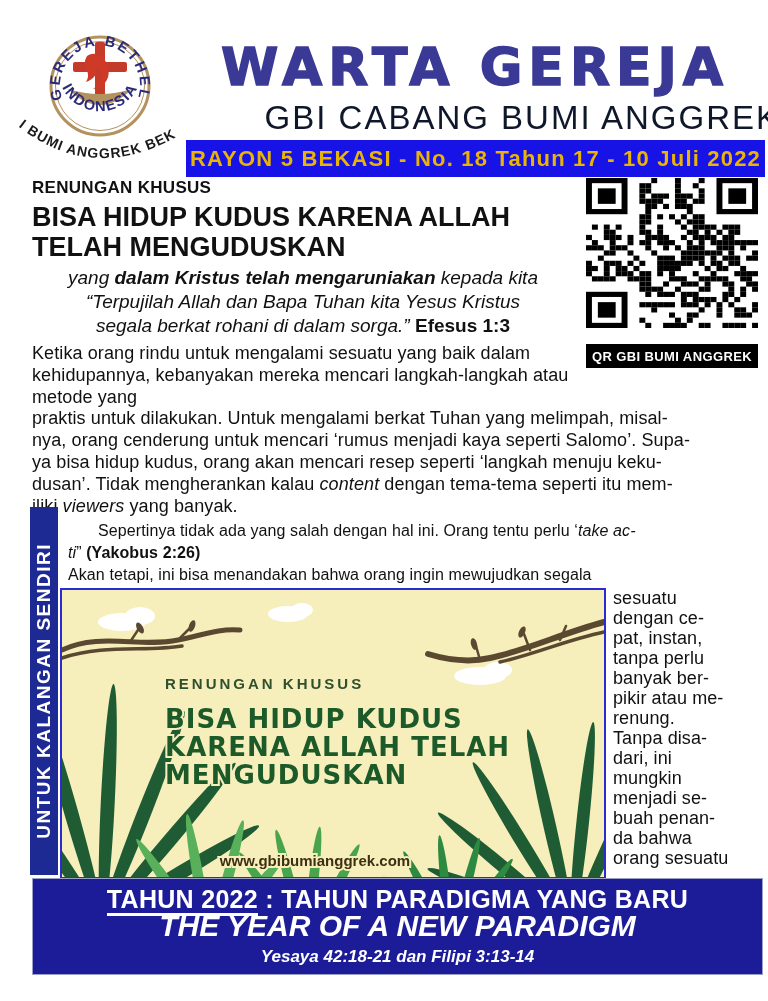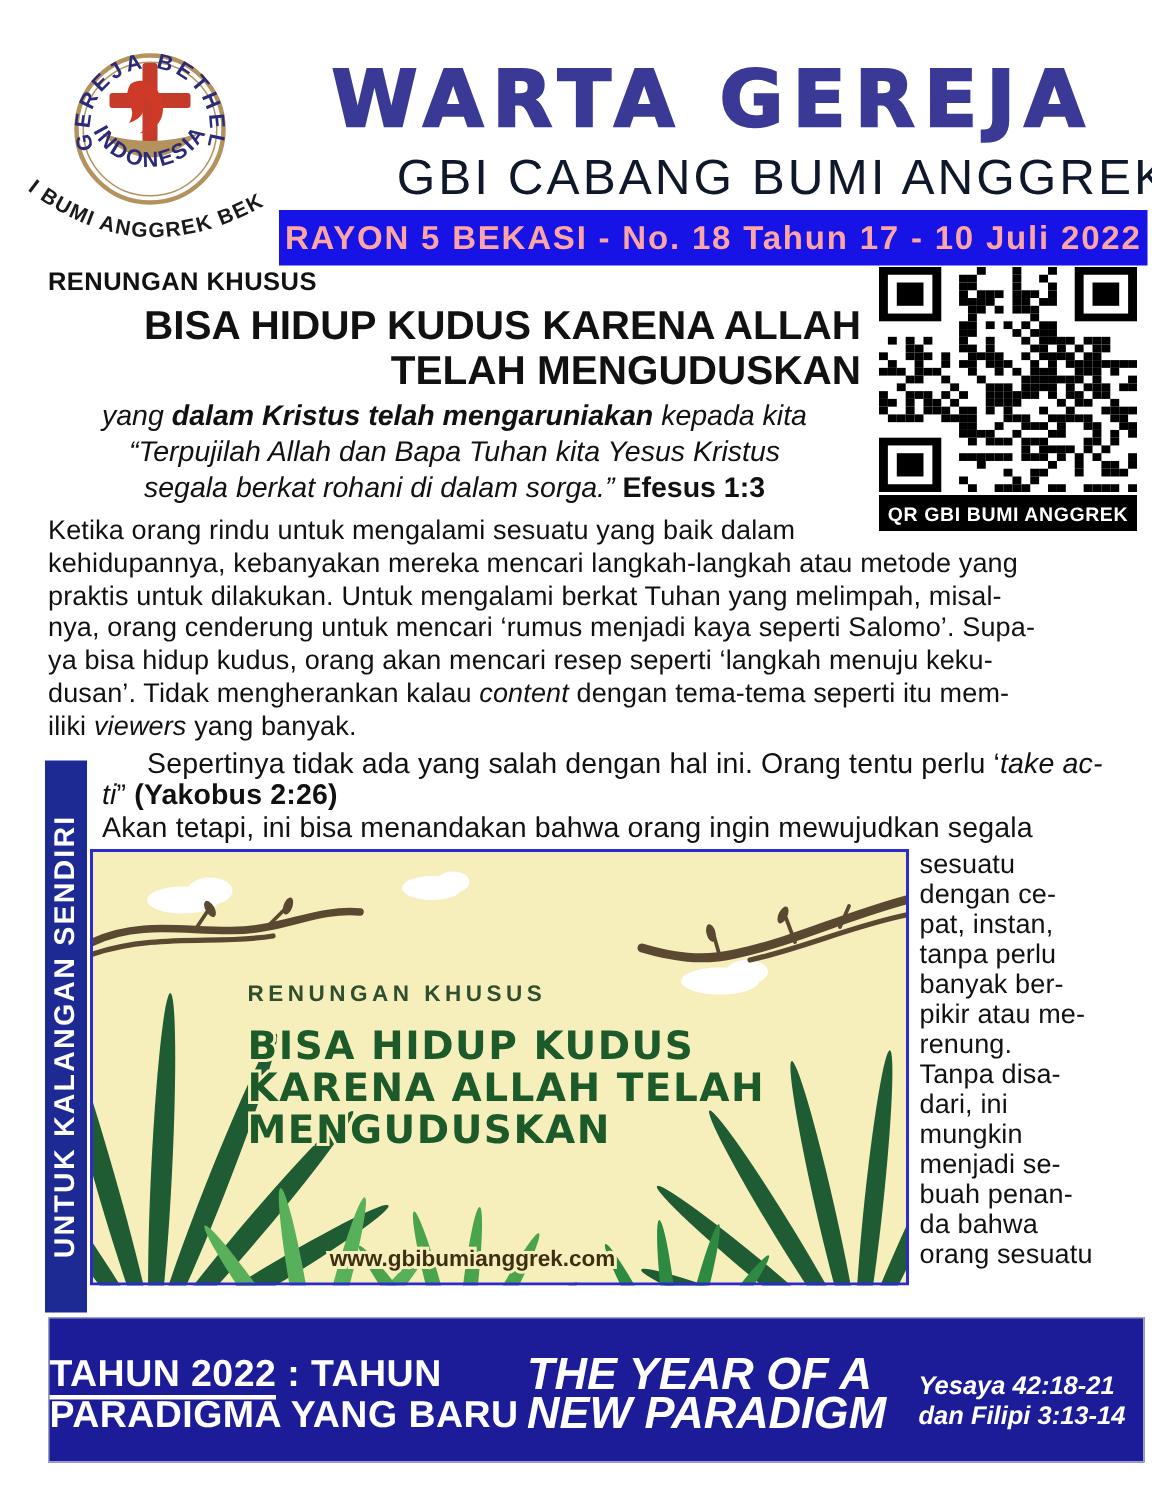--- a/index.html
+++ b/index.html
@@ -8,49 +8,49 @@
   .page{position:absolute;inset:0;background:#fff}
 
   
   .logo-svg{position:absolute;left:18px;top:26px;width:162px;height:154px}
   .masthead-title{position:absolute;left:186px;top:40px;width:578px;text-align:center;
     font-family:"DejaVu Sans",sans-serif;font-weight:700;font-size:52px;line-height:1.05;
     color:#3a3a96;letter-spacing:6px;-webkit-text-stroke:1.5px #3a3a96}
   .masthead-sub{position:absolute;left:202px;top:99px;width:578px;text-align:right;
     font-size:33px;line-height:38px;color:#0f172a;letter-spacing:2px;font-weight:500}
   .edition-banner{position:absolute;left:186px;top:140px;width:579px;height:37px;
-    background:#1712e6;color:#fca5a5;display:flex;align-items:center;justify-content:center;
+    background:#1712e6;color:#eab308;display:flex;align-items:center;justify-content:center;
     font-size:22px;font-weight:600;letter-spacing:1.2px}
 
   
   .content{position:absolute;left:32px;top:178px;width:726px}
   .qr-wrap{float:right;width:172px;margin:0 0 4px 12px}
   .qr-svg{display:block;width:172px;height:150px;background:#fff}
-  .qr-label{margin-top:2px;background:#000;color:#fff;height:24px;display:flex;
+  .qr-label{margin-top:16px;background:#000;color:#fff;height:24px;display:flex;
     align-items:center;justify-content:center;font-size:13px;font-weight:700;letter-spacing:.4px}
   .kicker{font-size:17px;font-weight:700;letter-spacing:.3px;height:22px}
-  .headline{font-size:27px;line-height:30px;font-weight:700;text-align:right;margin:2px 0 4px}
+  .headline{font-size:27px;line-height:30px;font-weight:700;text-align:left;margin:2px 0 4px}
   .quote{font-size:19px;line-height:24px;font-style:italic;text-align:center;margin-bottom:5px}
   .p1{font-size:18px;line-height:21.8px;letter-spacing:.1px}
-  .p2,.p3{font-size:19px;line-height:21.8px;letter-spacing:.1px;margin-left:36px}
+  .p2,.p3{font-size:16px;line-height:21.8px;letter-spacing:.1px;margin-left:36px}
   .p2{margin-top:3px}
   .p2 > div:first-child{text-indent:30px}
   .img-row{display:flex;margin:2px 0 0 28px}
   .ill-svg{flex:none;width:546px;height:291px;display:block}
   .sidecol{width:152px;padding-left:7px;font-size:18px;line-height:20px;letter-spacing:.1px}
 
   
   .vside{position:absolute;left:30px;top:507px;width:28px;height:368px;background:#1e2a94;
     display:flex;align-items:center;justify-content:center}
   .vside span{writing-mode:vertical-rl;transform:rotate(180deg);color:#fff;font-weight:700;
     font-size:19px;letter-spacing:1.5px;white-space:nowrap}
 
   
   .footer{position:absolute;left:32px;top:878px;width:731px;height:97px;background:#1c1c99;
-    border:1px solid #9aa0c8;color:#fff;display:flex;flex-direction:row;align-items:center;
+    border:1px solid #9aa0c8;color:#fff;display:flex;flex-direction:column;align-items:center;
     justify-content:flex-start;padding-top:7px}
   .f1{font-size:25px;font-weight:700;line-height:27px;letter-spacing:.3px}
   .f1 .ul{border-bottom:3px solid #fff}
   .f2{font-size:30px;font-weight:700;font-style:italic;line-height:26px}
   .f3{font-size:17px;font-weight:700;font-style:italic;margin-top:8px}
 
   .halo{paint-order:stroke;stroke:#f6efbc;stroke-width:4px}
 </style>
 </head>
 <body>

